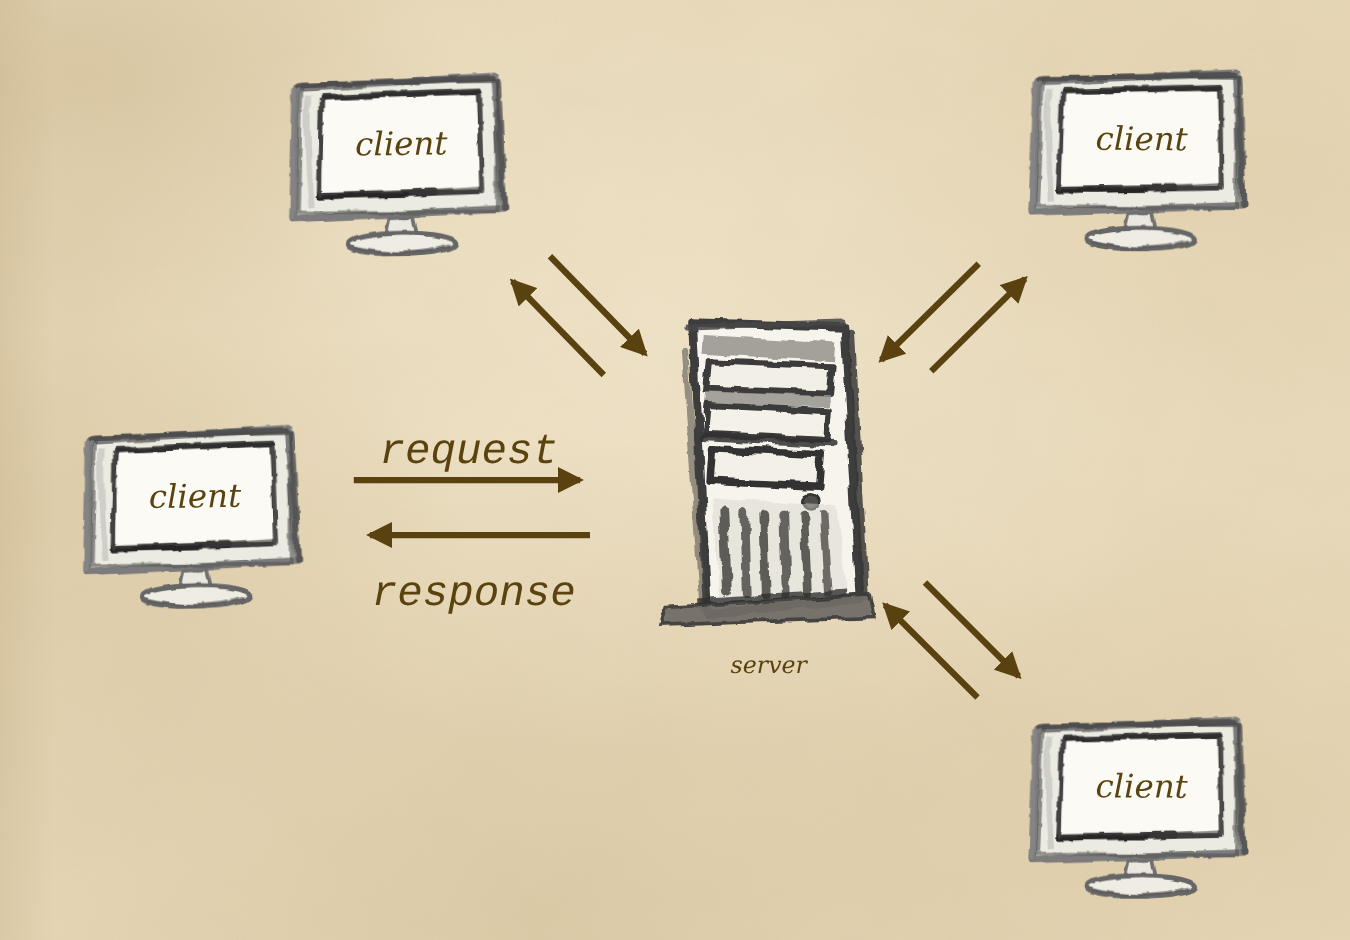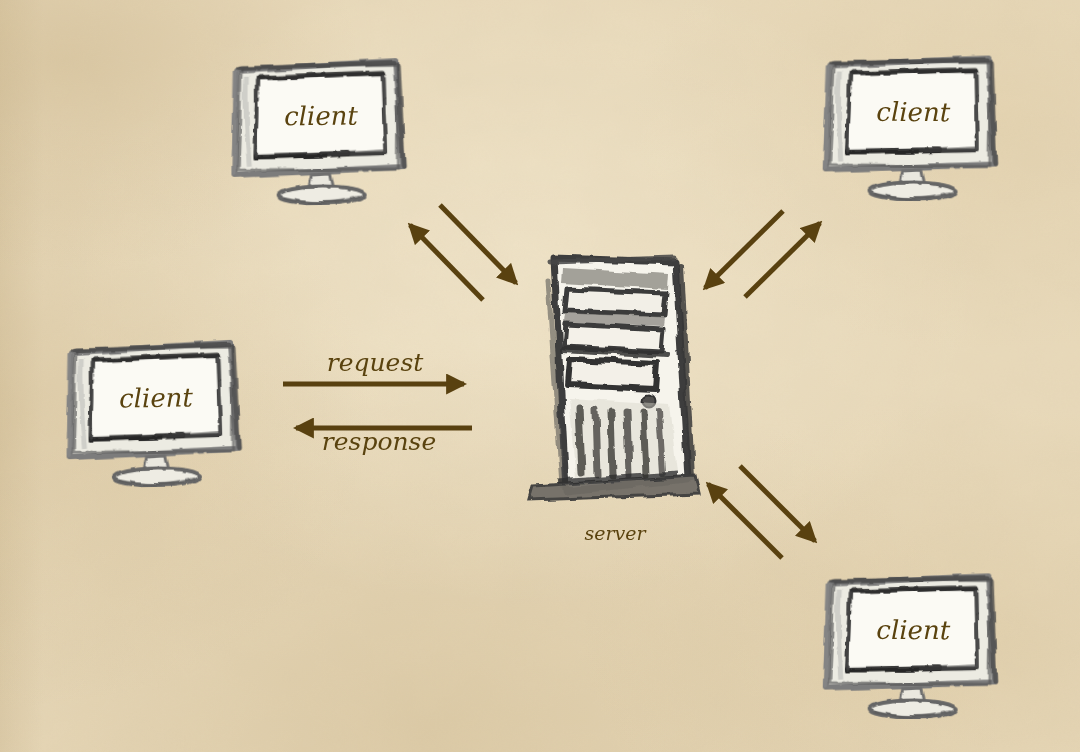--- a/index.html
+++ b/index.html
@@ -29,24 +29,25 @@
     font-style: italic;
     font-size: 26px;
     line-height: 1;
     color: #5a430f;
     white-space: nowrap;
   }
   .edge-label {
     position: absolute;
     transform: translate(-50%, -50%);
     font-style: italic;
-    font-size: 25px;
+    font-size: 34px;
     line-height: 1;
     color: #5a430f;
     white-space: nowrap;
+    font-family: Liberation Mono, monospace;
   }
   .server-label {
     position: absolute;
     left: 615px; top: 533px;
     transform: translate(-50%, -50%);
     font-style: italic;
     font-size: 19px;
     line-height: 1;
     color: #5a430f;
     white-space: nowrap;
@@ -173,15 +174,15 @@
   </div>
 
   <div class="node" style="left:527px; top:248px;">
     <svg width="176" height="262" viewBox="0 0 176 262">
       <use href="#server-sketch"></use>
     </svg>
   </div>
   <span class="server-label">server</span>
 
   <span class="edge-label" style="left:375px; top:362px;">request</span>
-  <span class="edge-label" style="left:379px; top:441px;">response</span>
+  <span class="edge-label" style="left:379px; top:476px;">response</span>
 
 </div>
 
 </body></html>

